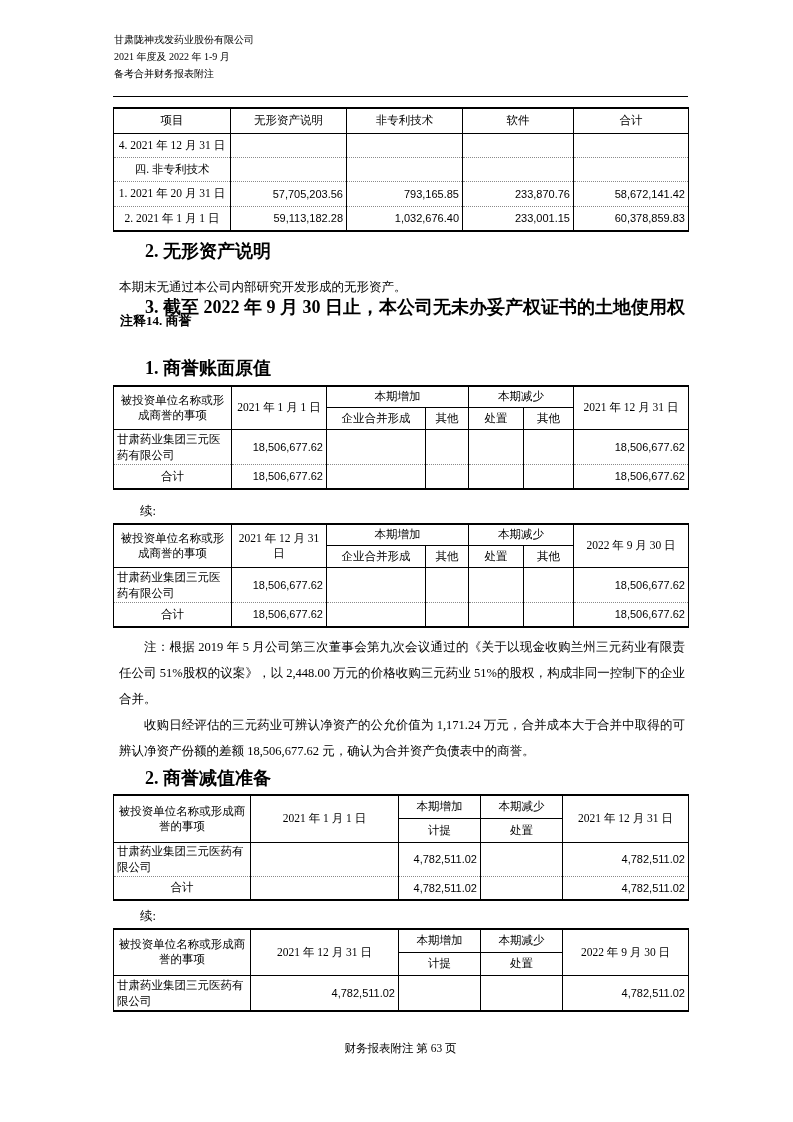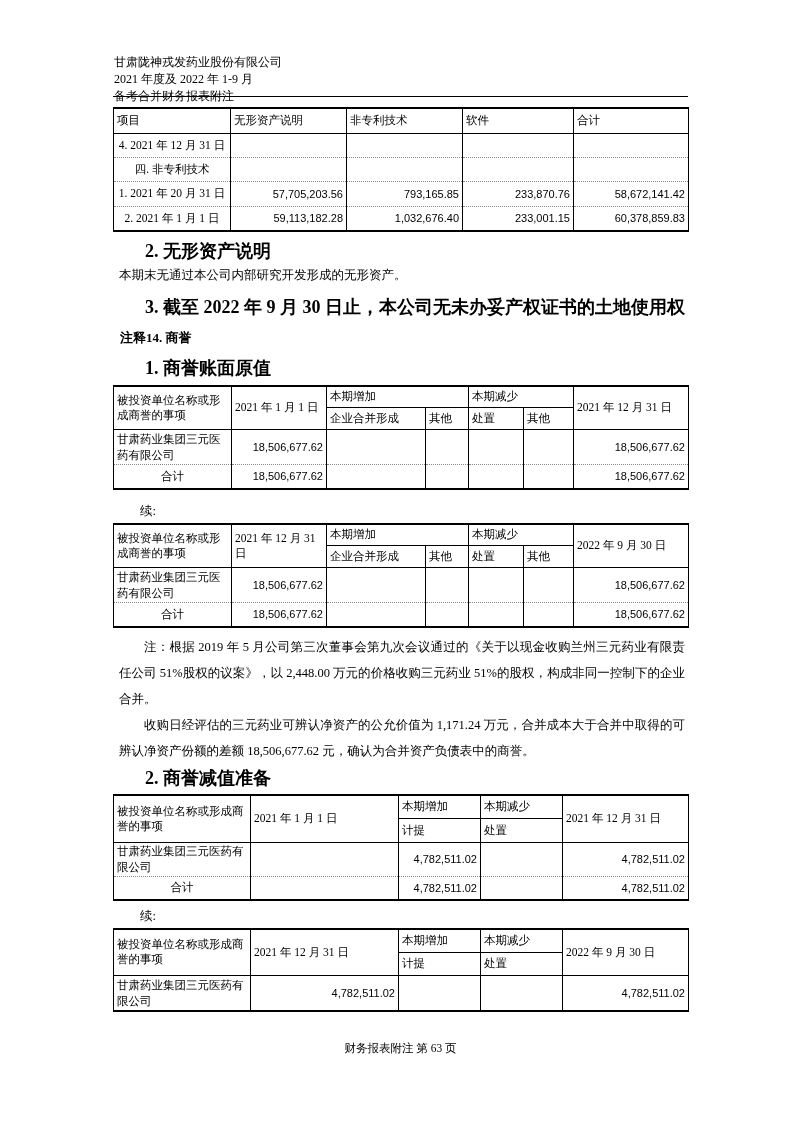--- a/index.html
+++ b/index.html
@@ -1,30 +1,30 @@
 <!DOCTYPE html>
 <html><head>
 <meta charset="utf-8">
 <style>
   html,body{margin:0;padding:0;background:#ffffff;}
   .page{position:relative;width:793px;height:1122px;background:#fff;color:#000;
         font-family:"Liberation Serif","DejaVu Serif",serif;overflow:hidden;}
 
   
-  .doc-header{position:absolute;left:114px;top:54px;font-size:12px;line-height:17px;}
+  .doc-header{position:absolute;left:114px;top:31px;font-size:10px;line-height:17px;}
 
   .header-rule{position:absolute;left:113px;top:96px;width:575px;border-top:1.5px solid #000;}
 
   
   table.fin{border-collapse:collapse;table-layout:fixed;position:absolute;left:113px;
             border-top:2.5px solid #000;border-bottom:2.5px solid #000;
             font-size:11.5px;background:#fff;}
   table.fin th,table.fin td{border-left:1px solid #000;border-right:1px solid #000;
             font-weight:normal;vertical-align:middle;padding:0 3px;overflow:hidden;}
-  table.fin thead th{border-bottom:1px solid #000;text-align:left;line-height:15px;margin-left:33px;}
+  table.fin thead th{border-bottom:1px solid #000;text-align:center;line-height:15px;margin-left:33px;}
   table.fin tbody td{border-bottom:1px dotted #8a8a8a;}
   .num{text-align:right;font-family:"Liberation Sans","DejaVu Sans",sans-serif;
        font-size:11px;padding-right:6px;}
   .lbl{text-align:center;padding-left:7px;}
   .name{text-align:left;padding-left:5px;line-height:16px;}
   .ctr{text-align:center;}
 
   
   .h-bold{position:absolute;left:145px;font-size:18px;font-weight:bold;white-space:nowrap;}
   .h-bold-flush{position:absolute;left:120px;font-size:13px;font-weight:bold;white-space:nowrap;}
@@ -91,23 +91,23 @@
         <td class="lbl">2. 2021 年 1 月 1 日</td>
         <td class="num">59,113,182.28</td>
         <td class="num">1,032,676.40</td>
         <td class="num">233,001.15</td>
         <td class="num">60,378,859.83</td>
       </tr>
     </tbody>
   </table>
 
   <div class="h-bold" style="top:239px;">2. 无形资产说明</div>
-  <div class="para" style="top:262px;">本期末无通过本公司内部研究开发形成的无形资产。</div>
+  <div class="para" style="top:274px;">本期末无通过本公司内部研究开发形成的无形资产。</div>
   <div class="h-bold" style="top:295px;">3. 截至 2022 年 9 月 30 日止，本公司无未办妥产权证书的土地使用权</div>
-  <div class="h-bold-flush" style="top:329px;">注释14. 商誉</div>
+  <div class="h-bold-flush" style="top:312px;">注释14. 商誉</div>
   <div class="h-bold" style="top:356px;">1. 商誉账面原值</div>
 
   <table class="fin" style="top:385px;width:575px;">
     <colgroup>
         <col style="width:118px">
         <col style="width:95px">
         <col style="width:99px">
         <col style="width:43px">
         <col style="width:55px">
         <col style="width:50px">

